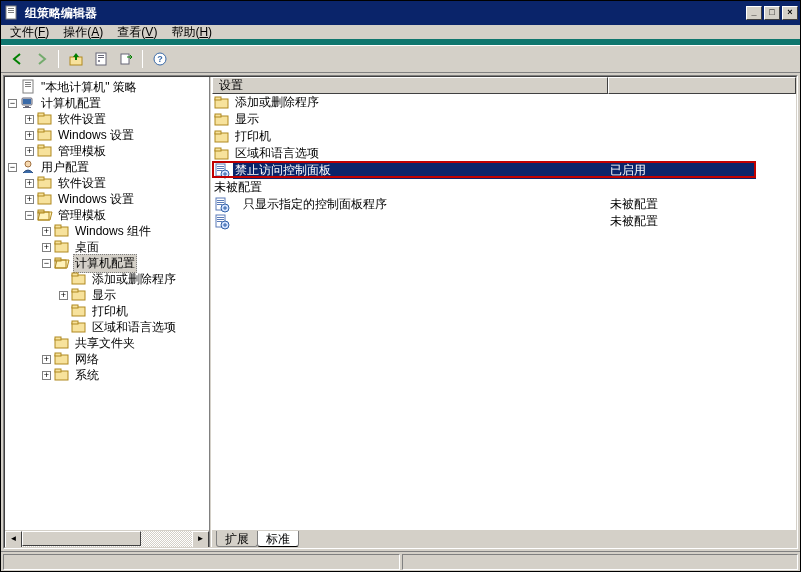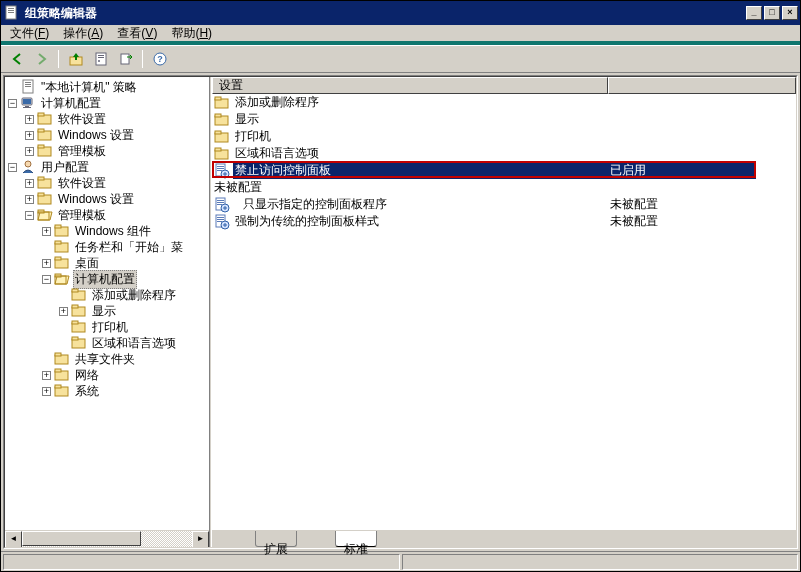--- a/index.html
+++ b/index.html
@@ -5,21 +5,21 @@
   * { box-sizing: border-box; }
   body { margin:0; font-family:"SimSun","MS Sans Serif",Tahoma,sans-serif; font-size:12px; background:#d4d0c8; }
   .window { width:801px; height:572px; border:1px solid #000; background:#d4d0c8; display:flex; flex-direction:column; }
   
   .titlebar { height:20px; background:linear-gradient(to right,#0a246a,#0a246a); color:#fff; display:flex; align-items:center; padding:12px 2px; }
   .titlebar .appicon { width:16px; height:16px; margin-right:4px; display:inline-flex; align-items:center; justify-content:center;}
   .titlebar .title { flex:1; font-weight:bold; font-size:12px; padding-left:2px;}
   .titlebtns { display:flex; }
   .titlebtn { width:16px; height:14px; margin-left:2px; background:#d4d0c8; border:1px solid #fff; border-right-color:#404040; border-bottom-color:#404040; font-size:9px; text-align:center; line-height:10px; font-family:Arial; font-weight:bold; color:#000;}
   
-  .menubar { height:20px; background:#d4d0c8; border-bottom:4px solid #0f766e; display:flex; align-items:center; padding:0 2px; }
+  .menubar { height:20px; background:#d4d0c8; border-bottom:6px solid #0f766e; display:flex; align-items:center; padding:0 2px; }
   .menuitem { padding:2px 7px; cursor:default; }
   .menuitem .mn-key { text-decoration:underline; }
   
   .toolbar { height:28px; background:#d4d0c8; border-top:1px solid #fff; border-bottom:1px solid #808080; display:flex; align-items:center; padding:0 4px; gap:2px; }
   .tbtn { width:23px; height:22px; border:1px solid transparent; display:inline-flex; align-items:center; justify-content:center; }
   .tbtn.disabled svg { opacity:.45; }
   .tsep { width:1px; height:18px; background:#808080; margin:0 3px; border-right:1px solid #fff;}
   
   .client { flex:1; display:flex; border:1px solid #808080; margin:2px; border-right-color:#fff; border-bottom-color:#fff; min-height:0; }
   .client-inner { flex:1; display:flex; border:1px solid #404040; border-right-color:#d4d0c8; border-bottom-color:#d4d0c8; background:#fff; min-height:0;}
@@ -41,21 +41,21 @@
   .lhfill { flex:1; border:1px solid #fff; border-right-color:#404040; border-bottom-color:#404040; }
   .lbody { flex:1; overflow:auto; position:relative; }
   .lrow { display:flex; align-items:center; height:17px; }
   .lrow .c0 { display:flex; align-items:center; padding-left:2px; }
   .lrow .c1 { }
   .lrow.sel { }
   .lrow.sel .c0txt, .lrow.sel .c1 { background:#0a246a; color:#fff; }
   .hl-box { position:absolute; border:2px solid #c00000; pointer-events:none; }
   
   .tabsrow { height:18px; background:#d4d0c8; display:flex; align-items:flex-end; padding-left:4px; border-top:1px solid #fff; flex-shrink:0;}
-  .tab { border:1px solid #808080; border-top:none; border-bottom-left-radius:3px; border-bottom-right-radius:3px; padding:12px 8px 2px; background:#d4d0c8; margin-right:-1px; font-size:12px; height:16px; line-height:12px;margin-left:39px;}
+  .tab { border:1px solid #808080; border-top:none; border-bottom-left-radius:3px; border-bottom-right-radius:3px; padding:2px 8px 2px; background:#d4d0c8; margin-right:-1px; font-size:12px; height:16px; line-height:12px;}
   .tab.active { background:#fff; border-bottom-color:#000; position:relative; z-index:1;}
   
   .statusbar { height:20px; border-top:1px solid #808080; display:flex; padding:2px; gap:2px; }
   .statuscell { border:1px solid #808080; border-right-color:#fff; border-bottom-color:#fff; height:16px; }
   .statuscell.grow { flex:1; }
   
   .hscroll { height:17px; background:#d4d0c8; display:flex; flex-shrink:0; border-top:1px solid #d4d0c8;}
   .sbtn { width:17px; height:17px; background:#d4d0c8; border:1px solid #fff; border-right-color:#404040; border-bottom-color:#404040; font-size:8px; text-align:center; line-height:13px; font-family:Arial; color:#000;}
   .strack { flex:1; background:repeating-conic-gradient(#d4d0c8 0 25%,#fff 0 50%) 0/2px 2px;}
   .sthumb { height:15px; background:#d4d0c8; border:1px solid #fff; border-right-color:#404040; border-bottom-color:#404040;}
@@ -283,30 +283,20 @@
               <span class="twister">+</span>
               <span class="ticon">
                 <svg width="16" height="16">
                   <use href="#i-folder"></use>
                 </svg>
               </span>
               <span class="tlabel">Windows 组件</span>
             </div>
             <div class="trow">
               <span class="ind" style="width:37px"></span>
-              <span class="twister blank"></span>
-              <span class="ticon">
-                <svg width="16" height="16">
-                  <use href="#i-folder"></use>
-                </svg>
-              </span>
-              <span class="tlabel">任务栏和「开始」菜</span>
-            </div>
-            <div class="trow">
-              <span class="ind" style="width:37px"></span>
               <span class="twister">+</span>
               <span class="ticon">
                 <svg width="16" height="16">
                   <use href="#i-folder"></use>
                 </svg>
               </span>
               <span class="tlabel">桌面</span>
             </div>
             <div class="trow">
               <span class="ind" style="width:37px"></span>
@@ -475,21 +465,20 @@
               </div>
               <div class="c1" style="width:148px;padding:0 2px">未被配置</div>
             </div>
             <div class="lrow" id="lrow7">
               <div class="c0" style="width:396px">
                 <span class="ticon">
                   <svg width="16" height="16">
                     <use href="#i-policy"></use>
                   </svg>
                 </span>
-                <span class="c0txt" style="padding:0 2px;">强制为传统的控制面板样式</span>
               </div>
               <div class="c1" style="width:148px;padding:0 2px">未被配置</div>
             </div>
             <div class="hl-box" style="left: 0px; top: 67px; width: 544px; height: 17px;"></div>
           </div>
      <div class="tabsrow">
        <div class="tab">扩展</div>
        <div class="tab active">标准</div>
      </div>
    </div>

